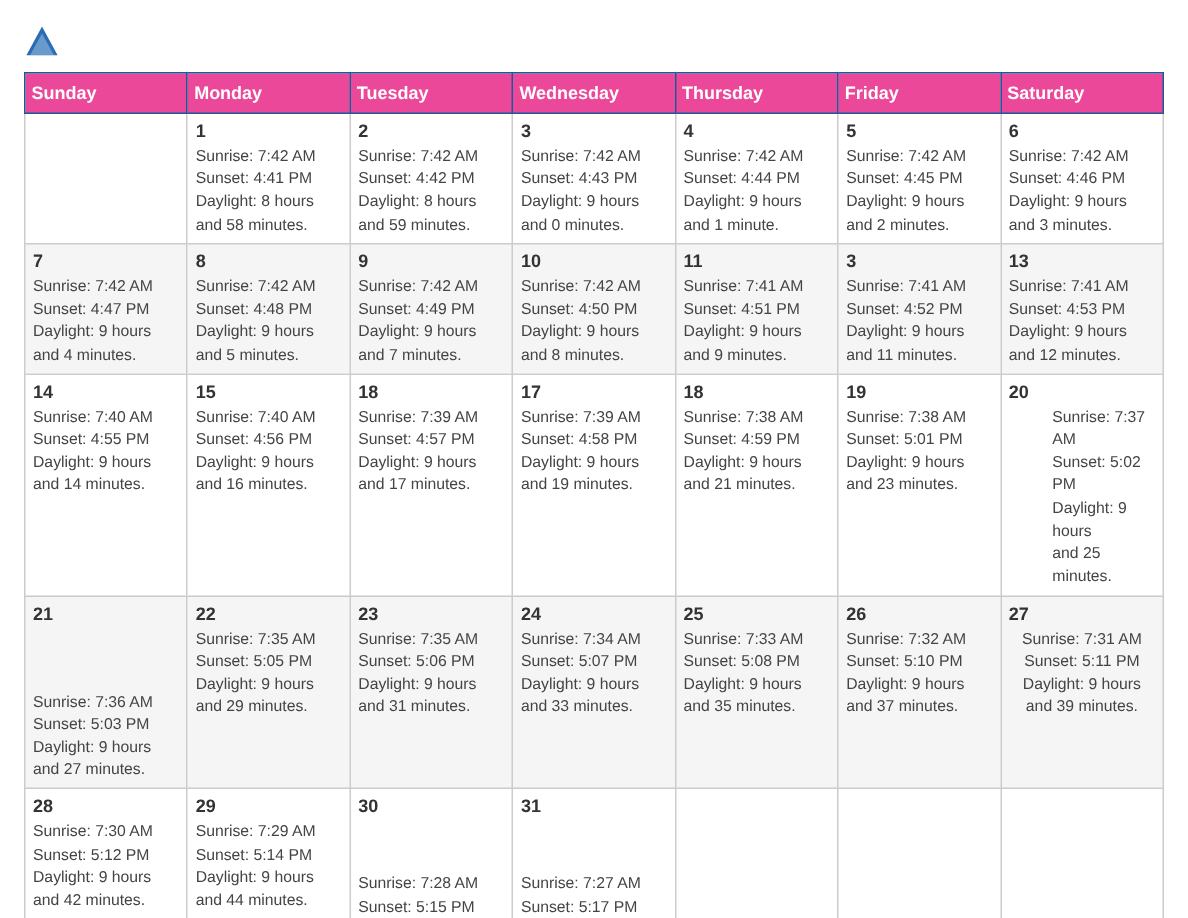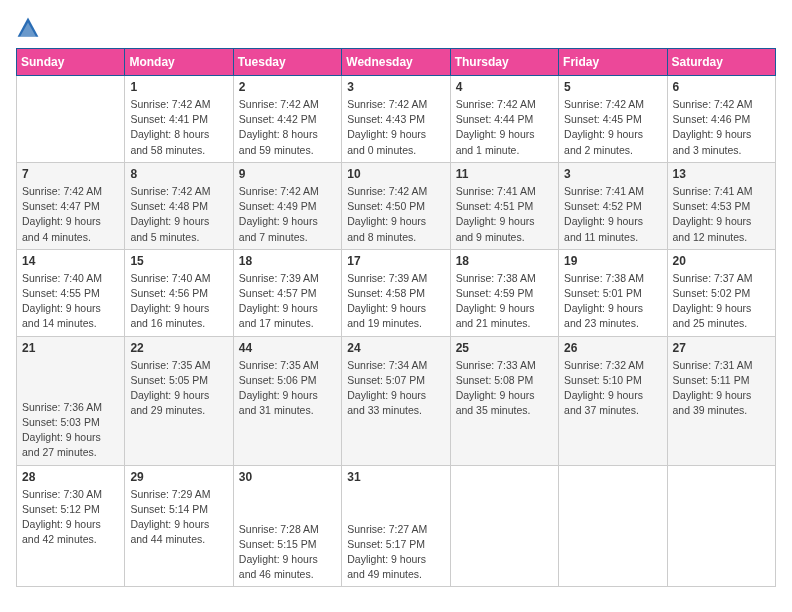--- a/index.html
+++ b/index.html
@@ -253,21 +253,21 @@
         </td>
         <td>
           <div class="day-number">19</div>
           <div class="day-info" style="white-space: pre-line;">Sunrise: 7:38 AM
 Sunset: 5:01 PM
 Daylight: 9 hours
 and 23 minutes.</div>
         </td>
         <td>
           <div class="day-number">20</div>
-          <div class="day-info" style="white-space: pre-line;">Sunrise: 7:37 AM
+          <div class="day-info" style="white-space: pre-line; margin-left: 29px;">Sunrise: 7:37 AM
 Sunset: 5:02 PM
 Daylight: 9 hours
 and 25 minutes.</div>
         </td>
       </tr>
       <tr>
         <td>
           <div class="day-number">21</div>
           <div class="day-info" style="white-space: pre-line; margin-top: 45px;">Sunrise: 7:36 AM
 Sunset: 5:03 PM
@@ -275,21 +275,21 @@
 and 27 minutes.</div>
         </td>
         <td>
           <div class="day-number">22</div>
           <div class="day-info" style="white-space: pre-line;">Sunrise: 7:35 AM
 Sunset: 5:05 PM
 Daylight: 9 hours
 and 29 minutes.</div>
         </td>
         <td>
-          <div class="day-number">44</div>
+          <div class="day-number">23</div>
           <div class="day-info" style="white-space: pre-line;">Sunrise: 7:35 AM
 Sunset: 5:06 PM
 Daylight: 9 hours
 and 31 minutes.</div>
         </td>
         <td>
           <div class="day-number">24</div>
           <div class="day-info" style="white-space: pre-line;">Sunrise: 7:34 AM
 Sunset: 5:07 PM
 Daylight: 9 hours
@@ -304,21 +304,21 @@
         </td>
         <td>
           <div class="day-number">26</div>
           <div class="day-info" style="white-space: pre-line;">Sunrise: 7:32 AM
 Sunset: 5:10 PM
 Daylight: 9 hours
 and 37 minutes.</div>
         </td>
         <td>
           <div class="day-number">27</div>
-          <div class="day-info" style="white-space: pre-line;">Sunrise: 7:31 AM
+          <div class="day-info" style="white-space: pre-line; text-align: center;">Sunrise: 7:31 AM
 Sunset: 5:11 PM
 Daylight: 9 hours
 and 39 minutes.</div>
         </td>
       </tr>
       <tr>
         <td>
           <div class="day-number">28</div>
           <div class="day-info" style="white-space: pre-line;">Sunrise: 7:30 AM
 Sunset: 5:12 PM

